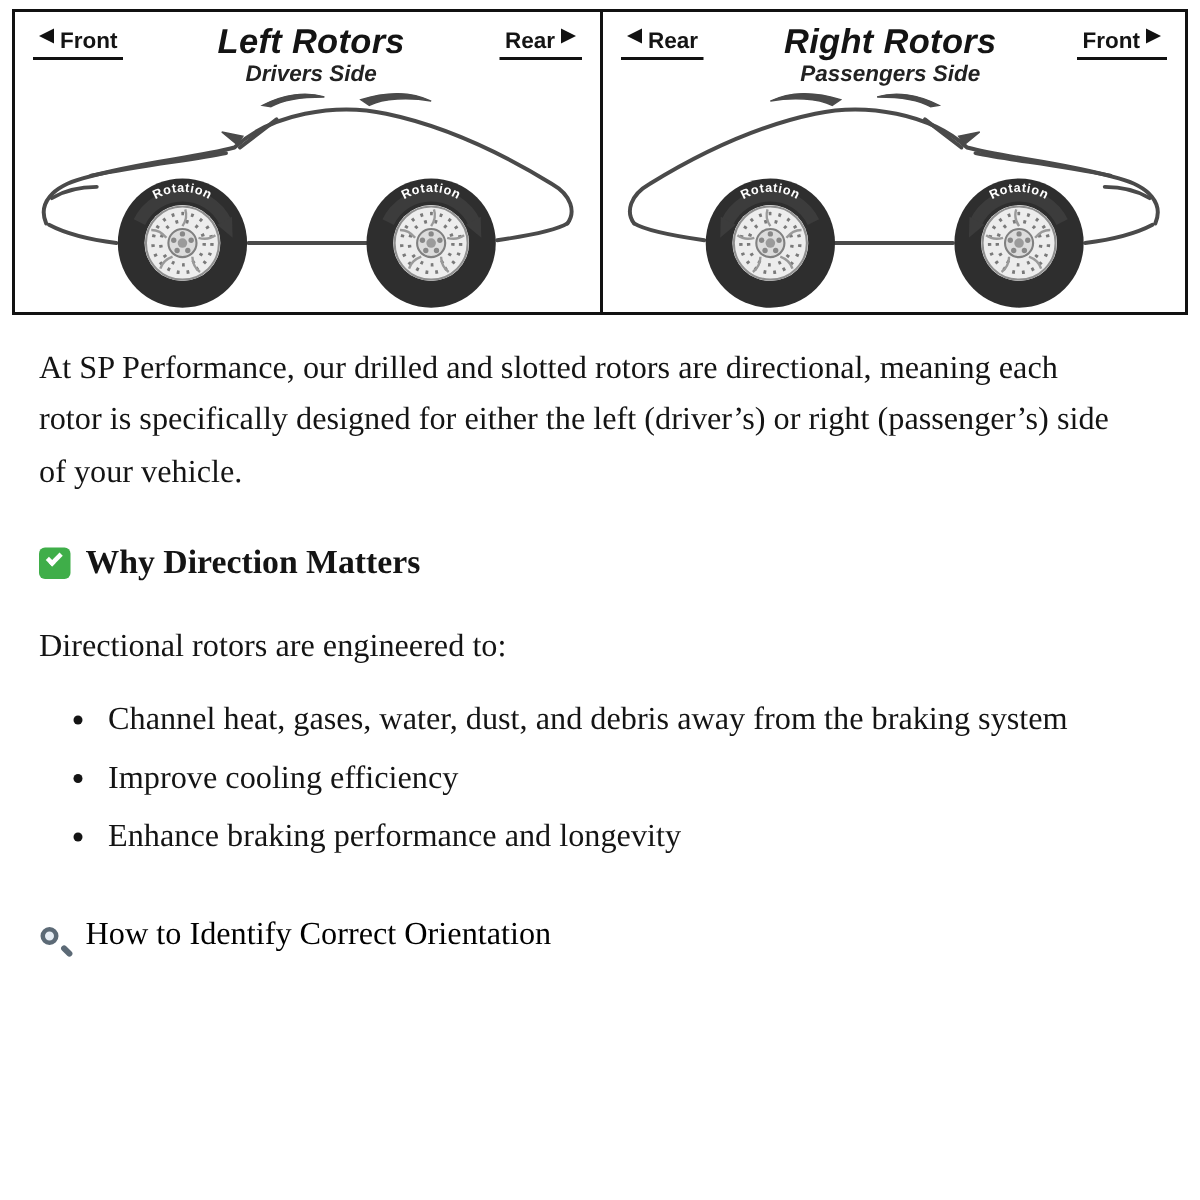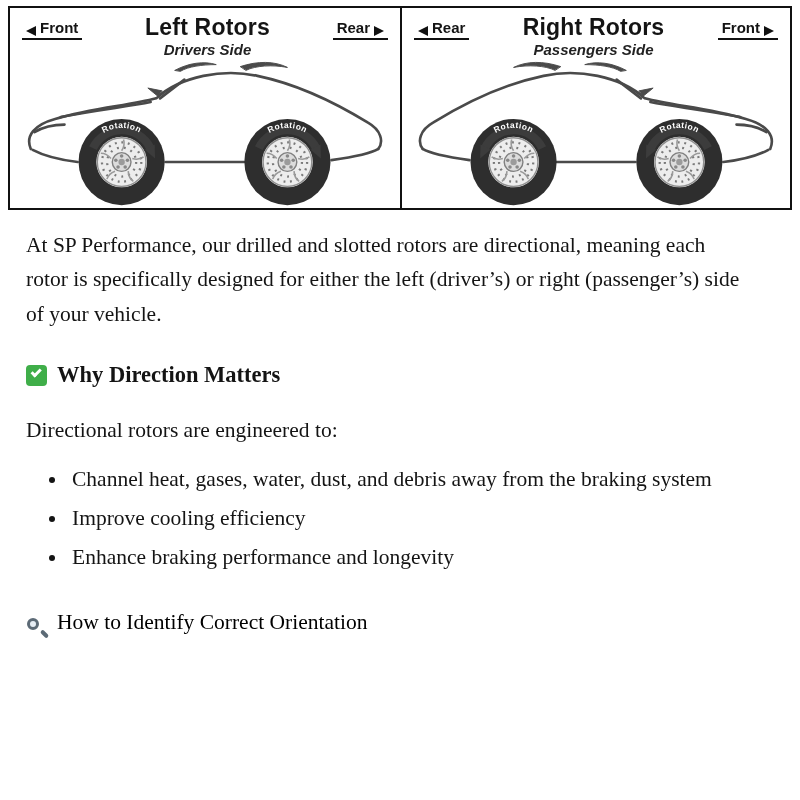--- a/index.html
+++ b/index.html
@@ -19,33 +19,33 @@
 
   .panel-head {
     display: flex;
     justify-content: space-between;
     align-items: flex-start;
     padding: 7px 12px 0 12px;
     font-family: "Liberation Sans", sans-serif;
   }
   .dir {
     display: inline-flex;
-    align-items: flex-end;
+    align-items: flex-start;
     gap: 4px;
     border-bottom: 2.5px solid #111;
     padding: 1px 4px 2px 4px;
     font-weight: bold;
     font-size: 15px;
     margin-top: 3px;
   }
   .tri { width: 0; height: 0; display: inline-block; }
   .tri-left  { border-top: 5px solid transparent; border-bottom: 5px solid transparent; border-right: 10px solid #111; }
   .tri-right { border-top: 5px solid transparent; border-bottom: 5px solid transparent; border-left: 10px solid #111; }
   .titles { flex: 1; text-align: center; line-height: 1.1; }
-  .ptitle { display: block; font-weight: bold; font-size: 23px; letter-spacing: .2px; }
+  .ptitle { display: block; font-weight: bold; font-size: 23px; letter-spacing: .2px; font-style: italic; }
   .psub   { display: block; font-weight: bold; font-style: italic; font-size: 15px; color: #222; margin-top: 2px; }
 
   .car-svg { display: block; width: 100%; height: 148px; }
 
   
   article { padding: 0 26px 18px 26px; font-size: 21.5px; line-height: 1.6; max-width: 772px; }
   p.intro { margin: 18px 0 24px 0; }
   h2.sec {
     font-size: 22.5px;
     margin: 26px 0 20px 0;

